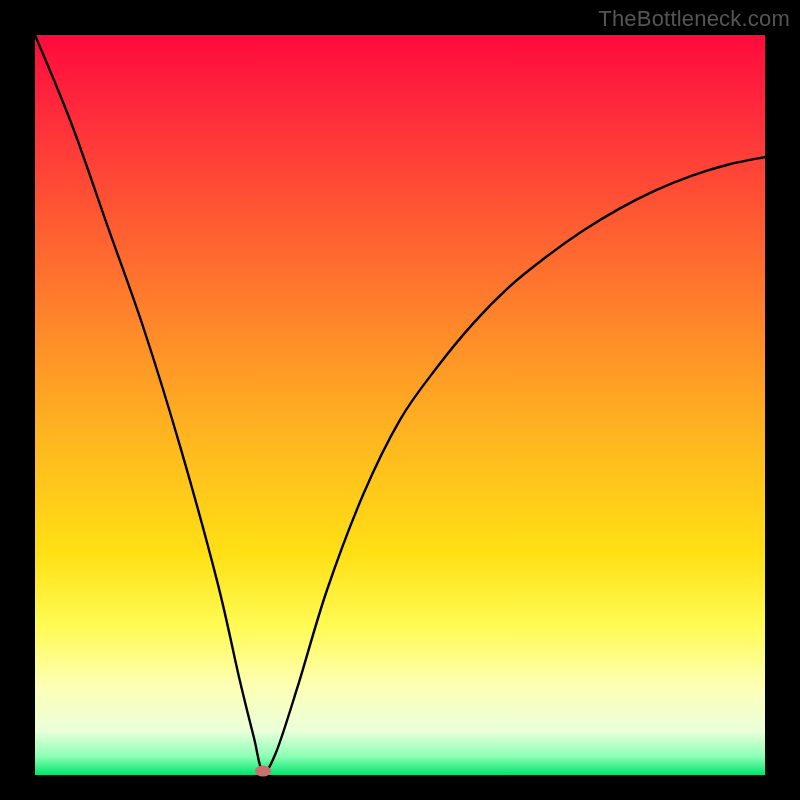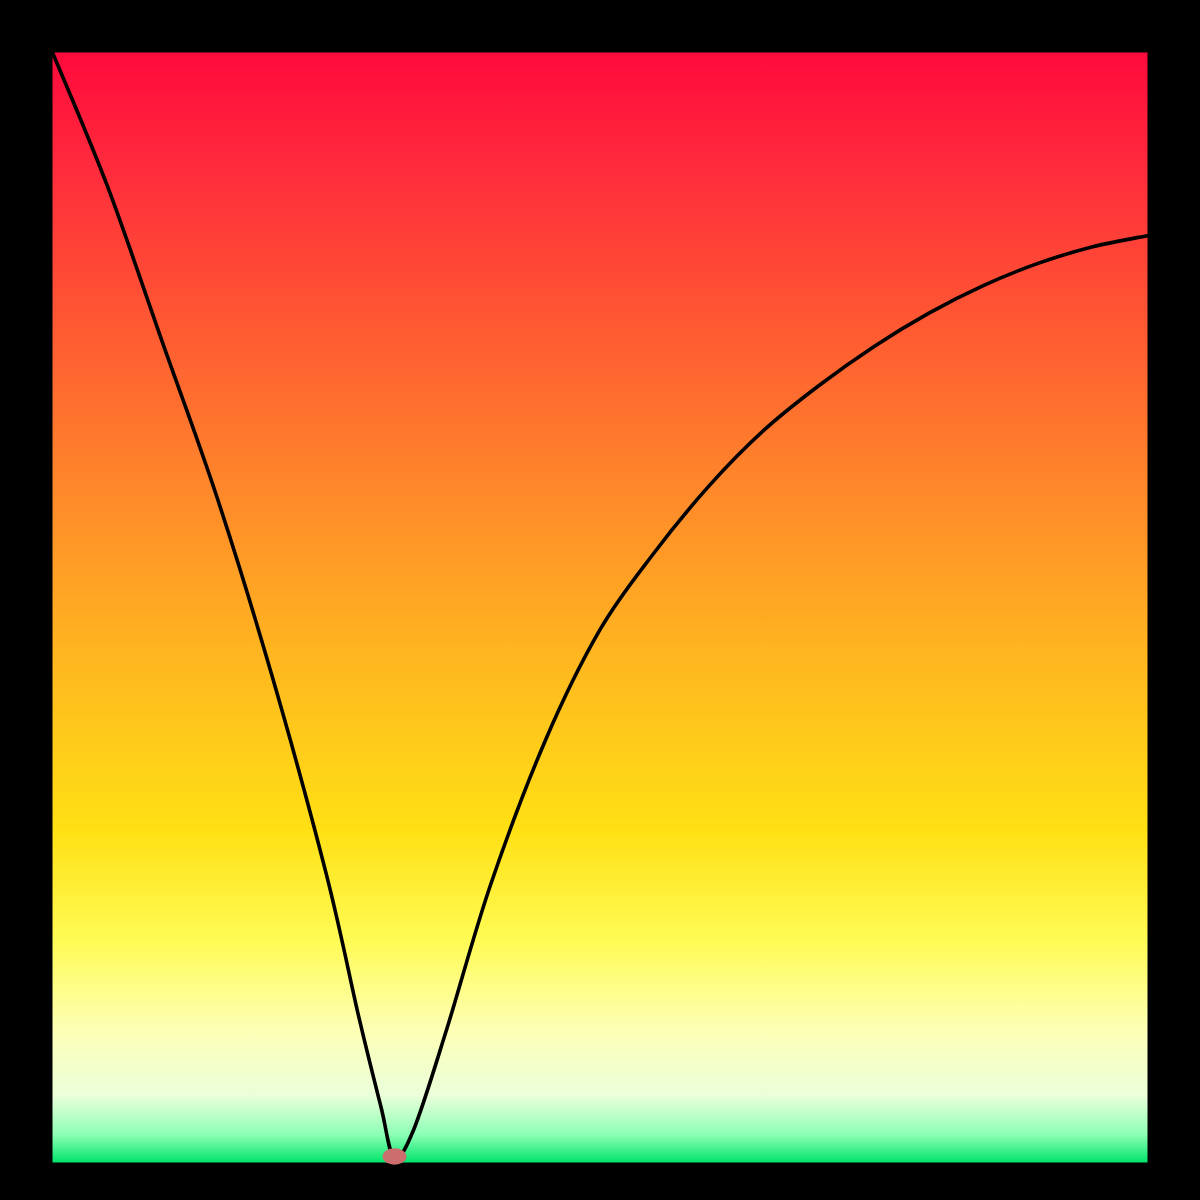--- a/index.html
+++ b/index.html
@@ -68,13 +68,14 @@
 </head>
 <body>
 
 <div class="frame">
   <div class="plot">
     <svg class="curve" viewBox="0 0 730 740" preserveAspectRatio="none">
       <path id="curve-path" d="M 0.00 0.00 C 6.08 14.80, 24.33 56.73, 36.50 88.80 C 48.67 120.87, 60.83 157.87, 73.00 192.40 C 85.17 226.93, 97.33 259.00, 109.50 296.00 C 121.67 333.00, 133.83 372.47, 146.00 414.40 C 158.17 456.33, 172.77 509.37, 182.50 547.60 C 192.23 585.83, 198.32 617.90, 204.40 643.80 C 210.48 669.70, 215.11 687.58, 219.00 703.00 C 222.89 718.42, 224.11 733.83, 227.76 736.30 C 231.41 738.77, 235.06 731.98, 240.90 717.80 C 246.74 703.62, 254.28 678.33, 262.80 651.20 C 271.32 624.07, 281.05 587.07, 292.00 555.00 C 302.95 522.93, 316.33 487.17, 328.50 458.80 C 340.67 430.43, 352.83 405.77, 365.00 384.80 C 377.17 363.83, 389.33 349.03, 401.50 333.00 C 413.67 316.97, 425.83 302.17, 438.00 288.60 C 450.17 275.03, 462.33 262.70, 474.50 251.60 C 486.67 240.50, 498.83 231.25, 511.00 222.00 C 523.17 212.75, 535.33 204.12, 547.50 196.10 C 559.67 188.08, 571.83 180.68, 584.00 173.90 C 596.17 167.12, 608.33 160.95, 620.50 155.40 C 632.67 149.85, 644.83 144.92, 657.00 140.60 C 669.17 136.28, 681.33 132.58, 693.50 129.50 C 705.67 126.42, 723.92 123.33, 730.00 122.10" fill="none" stroke="#000" stroke-width="2.4" stroke-linejoin="round" stroke-linecap="round"></path>
     </svg>
     <div id="opt-marker" class="marker" style="left: 227.76px; top: 736.3px;"></div>
   </div>
+  <div class="watermark">TheBottleneck.com</div>
 </div>
 
 </body></html>

